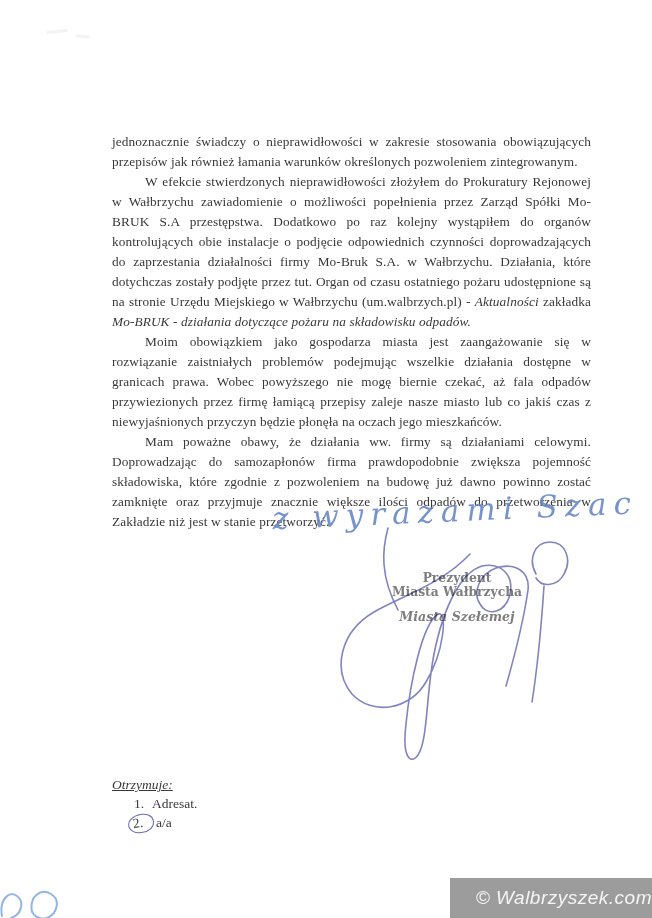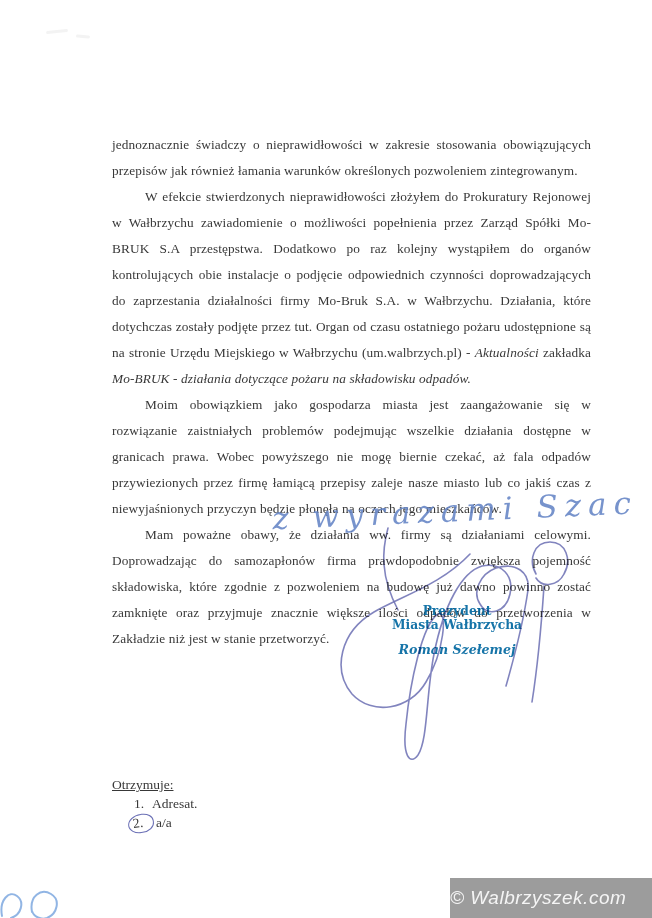--- a/index.html
+++ b/index.html
@@ -13,21 +13,21 @@
     margin:0 auto;
   }
   
   .scan-mark{position:absolute;background:#c9c9c9;opacity:.22;border-radius:2px;}
   .scan-mark.m1{left:46px;top:30px;width:22px;height:3px;transform:rotate(-6deg);}
   .scan-mark.m2{left:76px;top:35px;width:14px;height:3px;transform:rotate(4deg);}
 
   
   .body-text{
     position:absolute;left:112px;top:132px;width:479px;
-    font-size:13.3px;line-height:26px;
+    font-size:13.3px;line-height:20px;
     text-align:justify;
     letter-spacing:.1px;
   }
   .body-text p{margin:0;padding:0;}
   .body-text p.indent{text-indent:33px;}
   .body-text i{font-style:italic;}
 
   
   .handwritten-closing{
     position:absolute;left:272px;top:492px;width:380px;
@@ -36,44 +36,44 @@
     font-size:31px;
     letter-spacing:7px;
     color:#6585c6;
     transform:rotate(-2.5deg);
     opacity:.88;
     white-space:nowrap;
   }
 
   
   .stamp{
-    position:absolute;left:388px;top:604px;width:138px;
+    position:absolute;left:388px;top:571px;width:138px;
     text-align:center;
-    color:#0369a1;
+    color:#737373;
     font-family:"DejaVu Serif", serif;
     font-weight:bold;
     font-size:12.3px;line-height:14px;
     opacity:.92;
   }
   .stamp .stamp-name{
     margin-top:11px;
     font-style:italic;
     font-size:12.6px;
   }
 
   
   .signature{position:absolute;left:322px;top:524px;mix-blend-mode:multiply;}
   .signature path{fill:none;stroke:#6b6fb3;stroke-width:1.6;stroke-linecap:round;opacity:.85;}
 
   
   .distribution{
     position:absolute;left:112px;top:777px;
     font-size:13.5px;line-height:16px;
   }
-  .dist-heading{text-decoration:underline;margin-bottom:3px;}
+  .dist-heading{text-decoration:underline;margin-bottom:3px;font-style:italic;}
   .dist-item{margin-left:22px;margin-bottom:2px;display:flex;align-items:baseline;}
   .dist-num{display:inline-block;min-width:16px;}
   .dist-num.circled{
     border:1.4px solid #6a6fb5;
     border-radius:58% 46% 52% 50%;
     padding:0 4px 1px 4px;
     transform:rotate(-8deg);
     margin-left:-6px;
   }
   .dist-label{margin-left:2px;}
@@ -84,21 +84,21 @@
 
   
   .watermark{
     position:absolute;left:450px;top:878px;width:202px;height:40px;
     background:#9c9c9c;
     color:#f5f5f5;
     font-family:"Liberation Sans", sans-serif;
     font-style:italic;
     font-size:19px;
     line-height:40px;
-    text-align:left;
+    text-align:right;
     letter-spacing:.5px;
   }
 </style>
 </head>
 <body>
 
 <div class="page">
 
   <div class="scan-mark m1"></div>
   <div class="scan-mark m2"></div>
@@ -108,21 +108,21 @@
     <p class="indent"><span>W efekcie stwierdzonych nieprawidłowości złożyłem do Prokuratury Rejonowej w Wałbrzychu zawiadomienie o możliwości popełnienia przez Zarząd Spółki Mo-BRUK S.A  przestępstwa. Dodatkowo po raz kolejny wystąpiłem do organów kontrolujących obie instalacje o podjęcie odpowiednich czynności doprowadzających do zaprzestania działalności firmy Mo-Bruk S.A. w Wałbrzychu. Działania, które dotychczas zostały podjęte przez tut. Organ od czasu ostatniego pożaru udostępnione są na stronie Urzędu Miejskiego w Wałbrzychu (um.walbrzych.pl) - </span><i>Aktualności</i><span> zakładka </span><i>Mo-BRUK - działania dotyczące pożaru na składowisku odpadów.</i></p>
     <p class="indent">Moim obowiązkiem jako gospodarza miasta jest zaangażowanie się w rozwiązanie zaistniałych problemów podejmując wszelkie działania dostępne w granicach prawa. Wobec powyższego nie mogę biernie czekać, aż fala odpadów przywiezionych przez firmę łamiącą przepisy zaleje nasze miasto lub co jakiś czas z niewyjaśnionych przyczyn będzie płonęła na oczach jego mieszkańców.</p>
     <p class="indent">Mam poważne obawy, że działania ww. firmy są działaniami celowymi. Doprowadzając do samozapłonów firma prawdopodobnie zwiększa pojemność składowiska, które zgodnie z pozwoleniem na budowę już dawno powinno zostać zamknięte oraz przyjmuje znacznie większe ilości odpadów do przetworzenia w Zakładzie niż jest w stanie przetworzyć.</p>
   </div>
 
   <div class="handwritten-closing">z wyrazami Szac</div>
 
   <div class="stamp">
     <div>Prezydent</div>
     <div>Miasta Wałbrzycha</div>
-    <div class="stamp-name">Roman Szełemej</div>
+    <div class="stamp-name">Miasta Szełemej</div>
   </div>
 
   <svg class="signature" width="256" height="250" viewBox="0 0 256 250">
     <path d="M66 4 C60 26 58 52 76 86"></path>
     <path d="M148 30 C120 60 80 72 52 88 C18 108 10 146 30 170 C50 192 88 186 104 158 C122 128 126 86 116 90 C100 100 88 160 84 200 C80 232 88 242 96 231 C106 216 104 170 112 130 C122 80 140 48 160 42 C180 38 192 52 188 70 C184 88 166 94 158 80 C150 68 158 50 174 44 C194 38 208 48 206 66 C202 94 192 134 184 162"></path>
     <path d="M214 50 C206 36 212 18 228 18 C244 18 250 36 242 50 C236 62 220 64 214 54"></path>
     <path d="M222 62 C220 92 216 140 210 178"></path>
   </svg>
 
   <div class="distribution">

